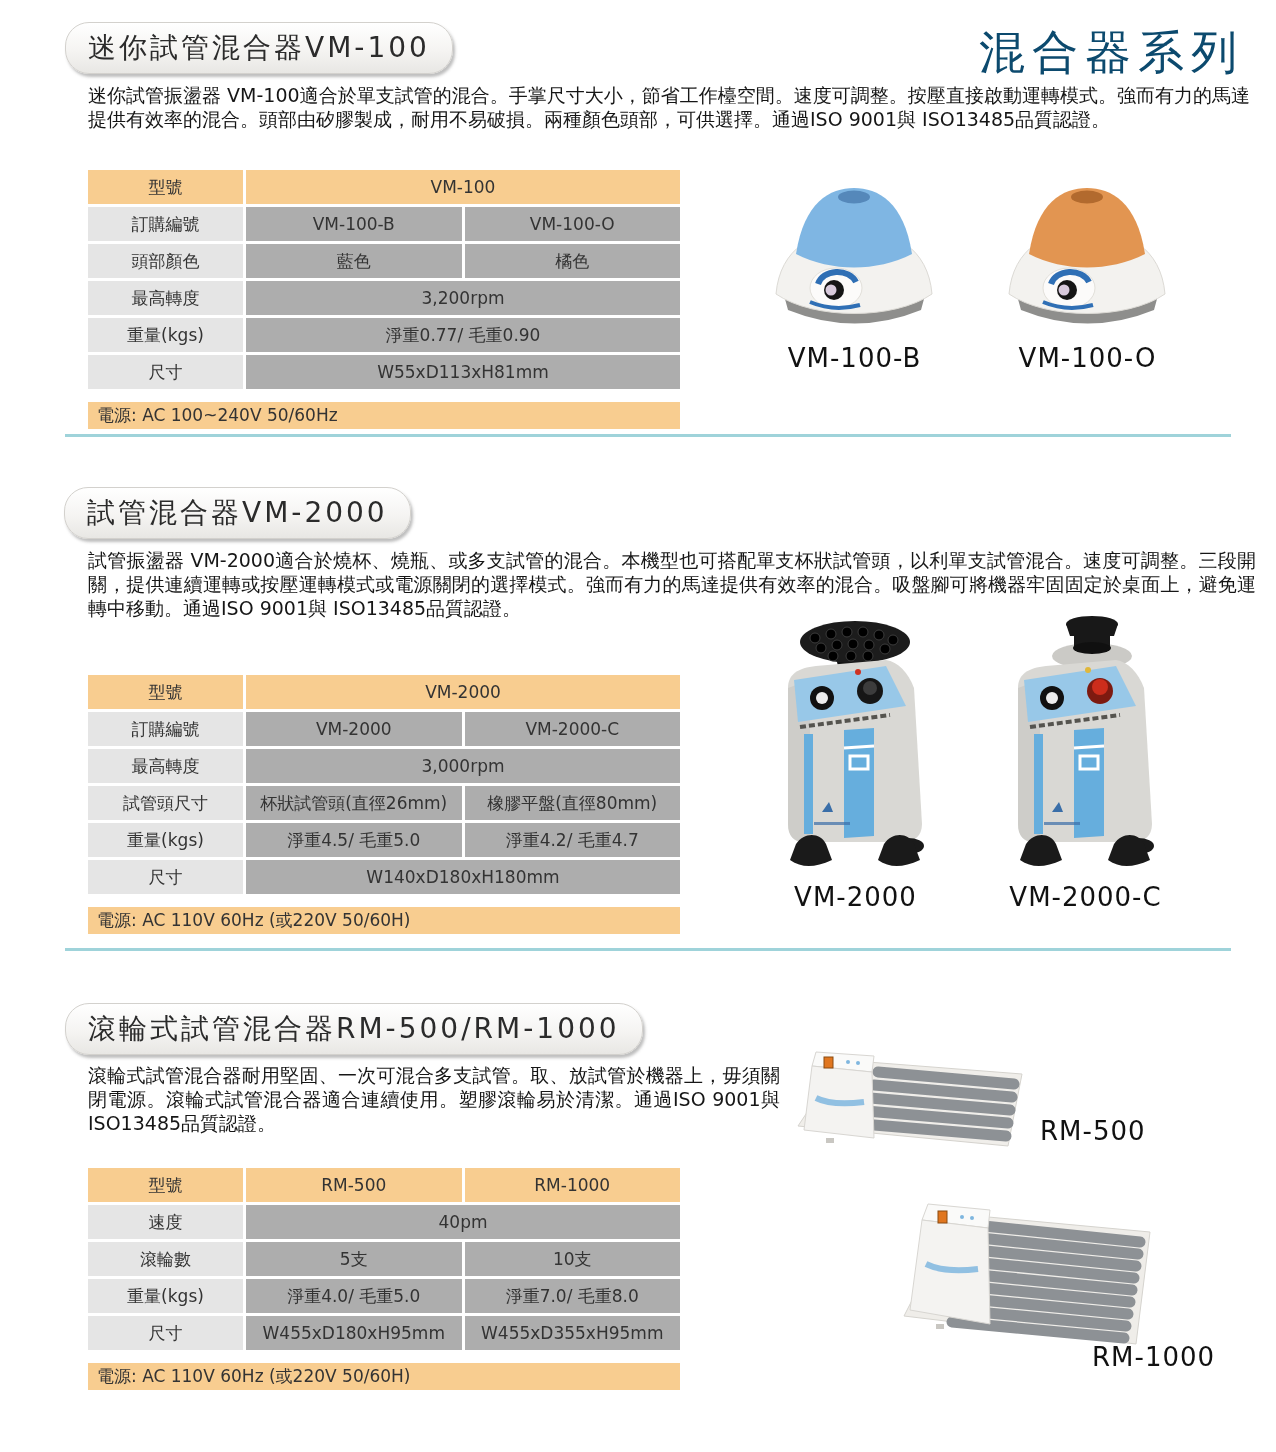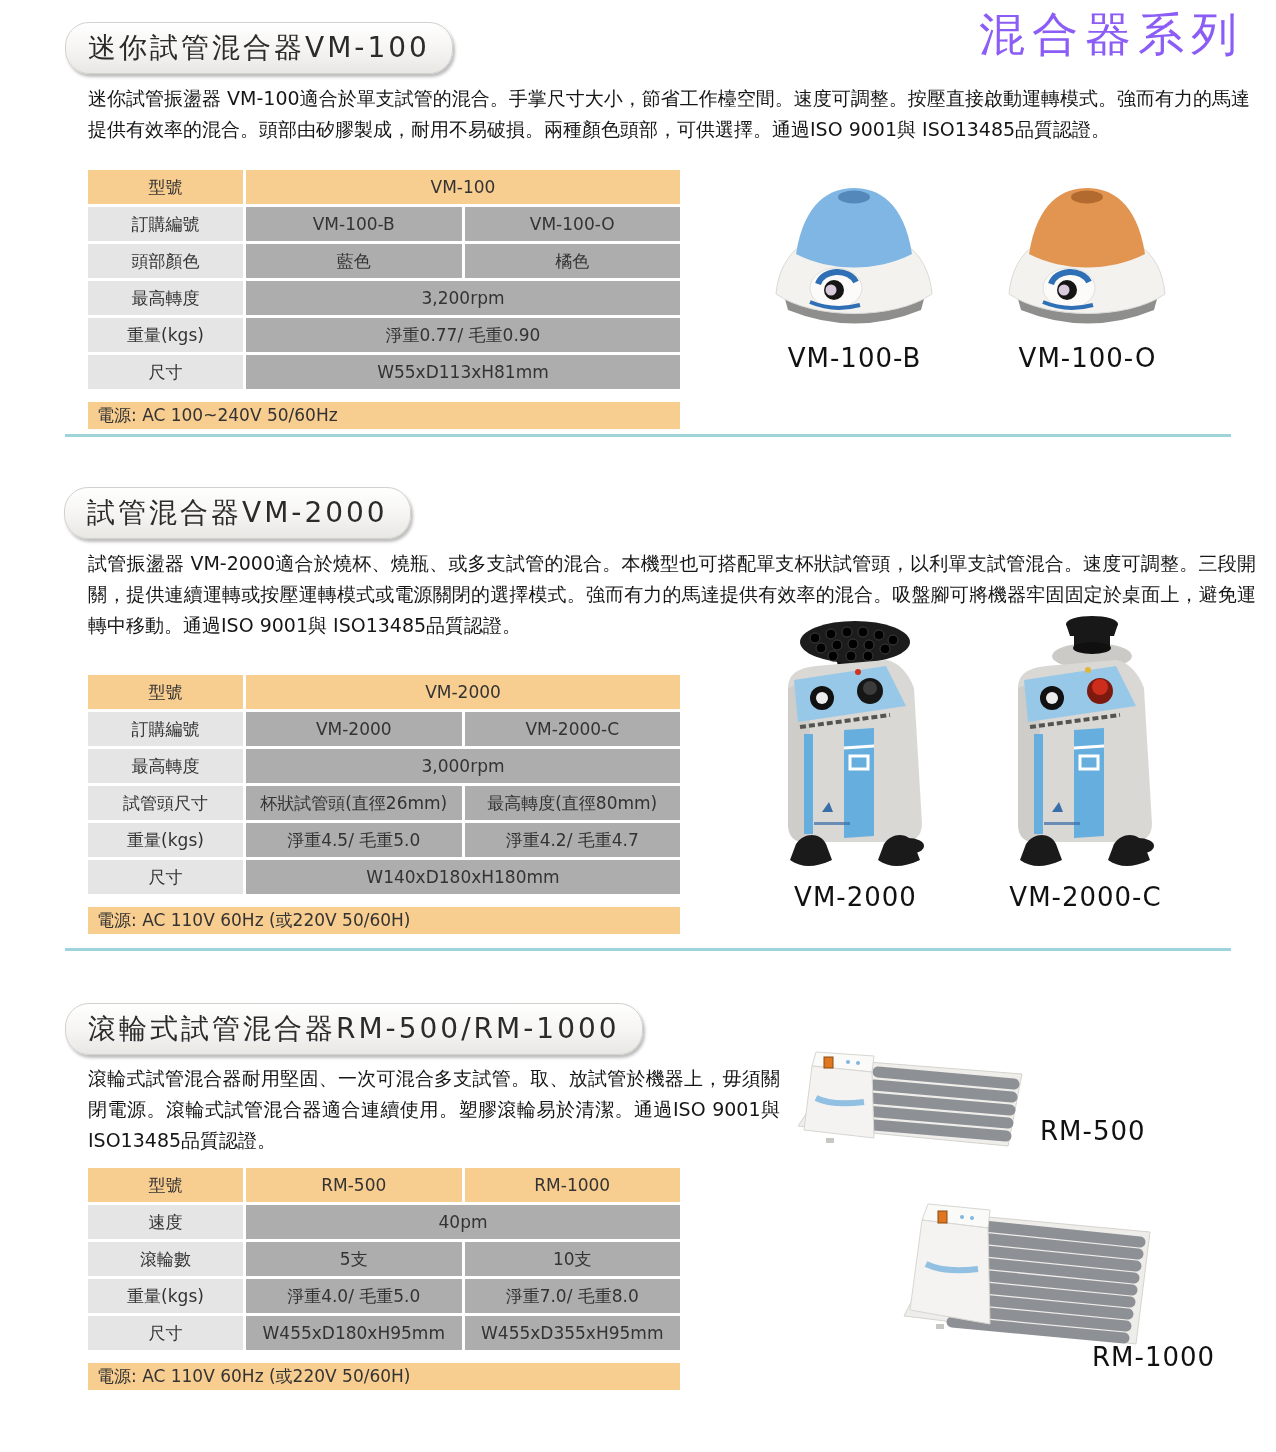--- a/index.html
+++ b/index.html
@@ -2,34 +2,34 @@
 <html><head>
 <meta charset="utf-8">
 <style>
   * { margin:0; padding:0; box-sizing:border-box; }
   html,body { background:#ffffff; }
   .page {
     position:relative; width:1276px; height:1452px; background:#ffffff;
     font-family:"DejaVu Sans","Liberation Sans",sans-serif; overflow:hidden;
   }
   .series-title {
-    position:absolute; top:4px; right:32px;
+    position:absolute; top:22px; right:32px;
     font-family:"DejaVu Serif","Liberation Serif",serif;
-    font-size:46px; color:#8b5cf6; letter-spacing:7px; font-weight:400;
+    font-size:46px; color:#0c4a6e; letter-spacing:7px; font-weight:400;
   }
   .pill {
     position:absolute;
     background:linear-gradient(180deg,#ffffff 0%,#f5f4f2 55%,#e8e7e4 100%);
     border:1px solid #d3d1cd; border-radius:24px;
     box-shadow:2px 3px 3px rgba(110,110,110,.45);
     font-size:28px; color:#2b2b2b; letter-spacing:3px;
     padding:6px 22px; white-space:nowrap;
   }
   .desc {
-    position:absolute; font-size:19px; line-height:31px; color:#161616;
+    position:absolute; font-size:19px; line-height:24px; color:#161616;
     text-align:justify;
   }
   .spec-table { position:absolute; width:592px; }
   .trow { display:flex; gap:3px; margin-bottom:3px; }
   .cell {
     height:34px; display:flex; align-items:center; justify-content:center;
     font-size:17px; color:#333333; white-space:nowrap;
   }
   .cell.label { width:155px; flex:none; background:#e5e5e5; }
   .cell.value { flex:1; background:#adadad; }
@@ -130,21 +130,21 @@
       <div class="cell value">VM-2000</div>
       <div class="cell value">VM-2000-C</div>
     </div>
     <div class="trow">
       <div class="cell label">最高轉度</div>
       <div class="cell value">3,000rpm</div>
     </div>
     <div class="trow">
       <div class="cell label">試管頭尺寸</div>
       <div class="cell value">杯狀試管頭(直徑26mm)</div>
-      <div class="cell value">最高轉度(直徑80mm)</div>
+      <div class="cell value">橡膠平盤(直徑80mm)</div>
     </div>
     <div class="trow">
       <div class="cell label">重量(kgs)</div>
       <div class="cell value">淨重4.5/ 毛重5.0</div>
       <div class="cell value">淨重4.2/ 毛重4.7</div>
     </div>
     <div class="trow">
       <div class="cell label">尺寸</div>
       <div class="cell value">W140xD180xH180mm</div>
     </div>

